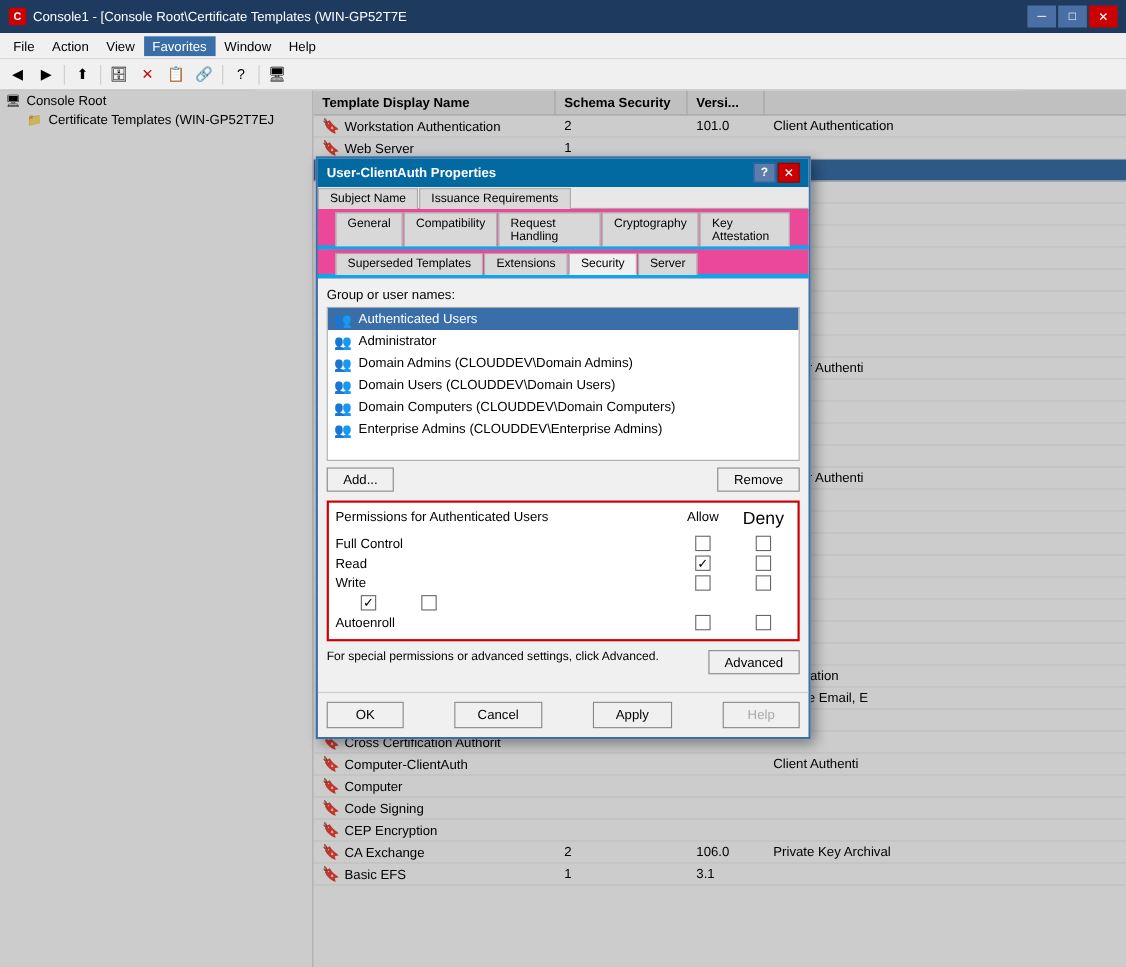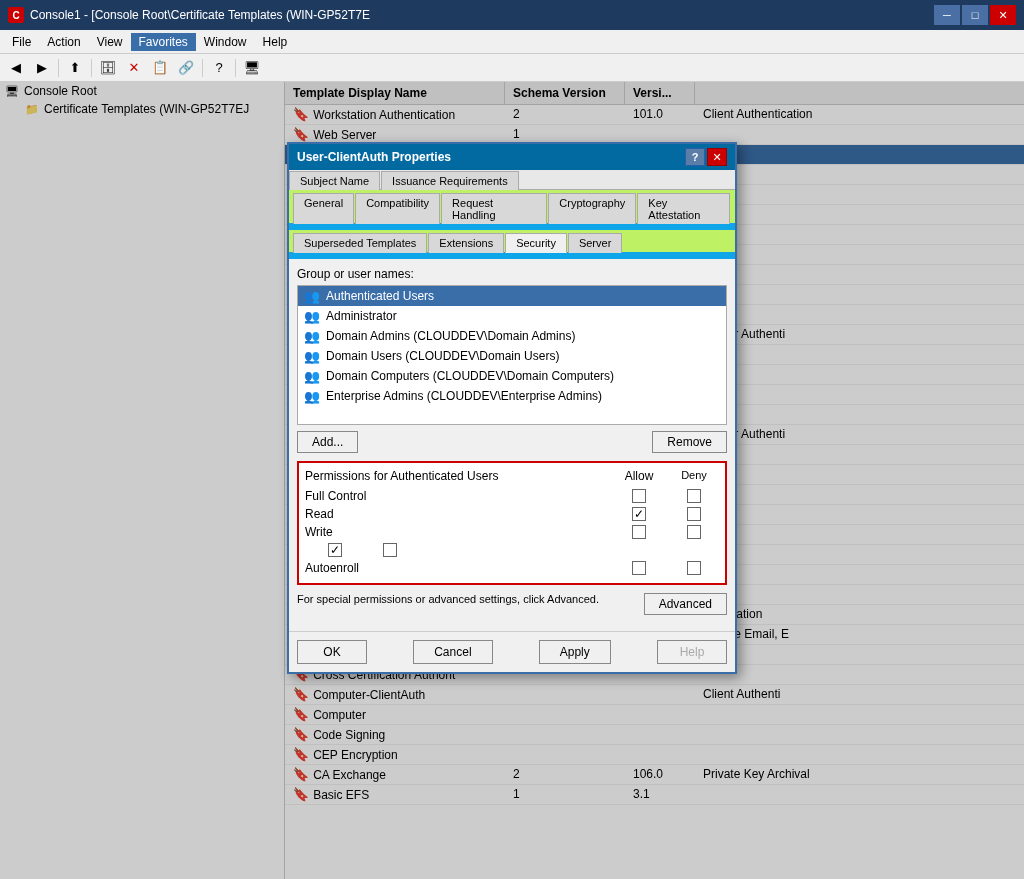--- a/index.html
+++ b/index.html
@@ -177,23 +177,23 @@
       top: 1px;
     }
     .dialog-tab.active {
       background: #f0f0f0;
       border-bottom: 1px solid #f0f0f0;
       z-index: 1;
     }
 
     .dialog-tabs-row2 {
       display: flex;
-      border-bottom: 7px solid #0ea5e9;
-      background: #bef264;
-      padding: 0 4px;
+      border-bottom: 4px solid #0ea5e9;
+      background: #ec4899;
+      padding: 0 16px;
       padding-top: 2px;
     }
 
     
     .dialog-content {
       padding: 8px;
     }
 
     .section-label {
       font-size: 12px;
@@ -238,21 +238,21 @@
       padding: 6px;
       margin-bottom: 8px;
     }
     .permissions-header {
       display: flex;
       font-size: 12px;
       margin-bottom: 4px;
     }
     .perm-label-col { flex: 1; font-weight: normal; }
     .perm-allow-col { width: 60px; text-align: center; font-size: 12px; }
-    .perm-deny-col { width: 50px; text-align: center; font-size: 11px; }
+    .perm-deny-col { width: 50px; text-align: center; font-size: 16px; }
 
     .perm-row {
       display: flex;
       align-items: center;
       padding: 2px 0;
     }
     .perm-name { flex: 1; font-size: 12px; }
     .perm-check-allow { width: 60px; display: flex; justify-content: center; }
     .perm-check-deny { width: 50px; display: flex; justify-content: center; }
 
@@ -334,21 +334,21 @@
     </div>
     <div class="tree-item tree-child">
       <span class="tree-icon">📁</span>
       <span class="tree-item-label">Certificate Templates (WIN-GP52T7EJ</span>
     </div>
   </div>
 
   <div class="right-panel">
     <div class="list-header">
       <div class="list-col-header" style="width:220px;">Template Display Name</div>
-      <div class="list-col-header" style="width:120px;">Schema Version</div>
+      <div class="list-col-header" style="width:120px;">Schema Security</div>
       <div class="list-col-header" style="width:70px;">Versi...</div>
     </div>
     <div id="list-body">
         <div class="list-row">
       <div class="list-cell" style="width:220px;display:flex;align-items:center;">
         <span style="margin-right:4px;font-size:13px;">🔖</span>
         <span>Workstation Authentication</span>
       </div>
       <div class="list-cell" style="width:120px;">2</div>
       <div class="list-cell" style="width:70px;">101.0</div>

